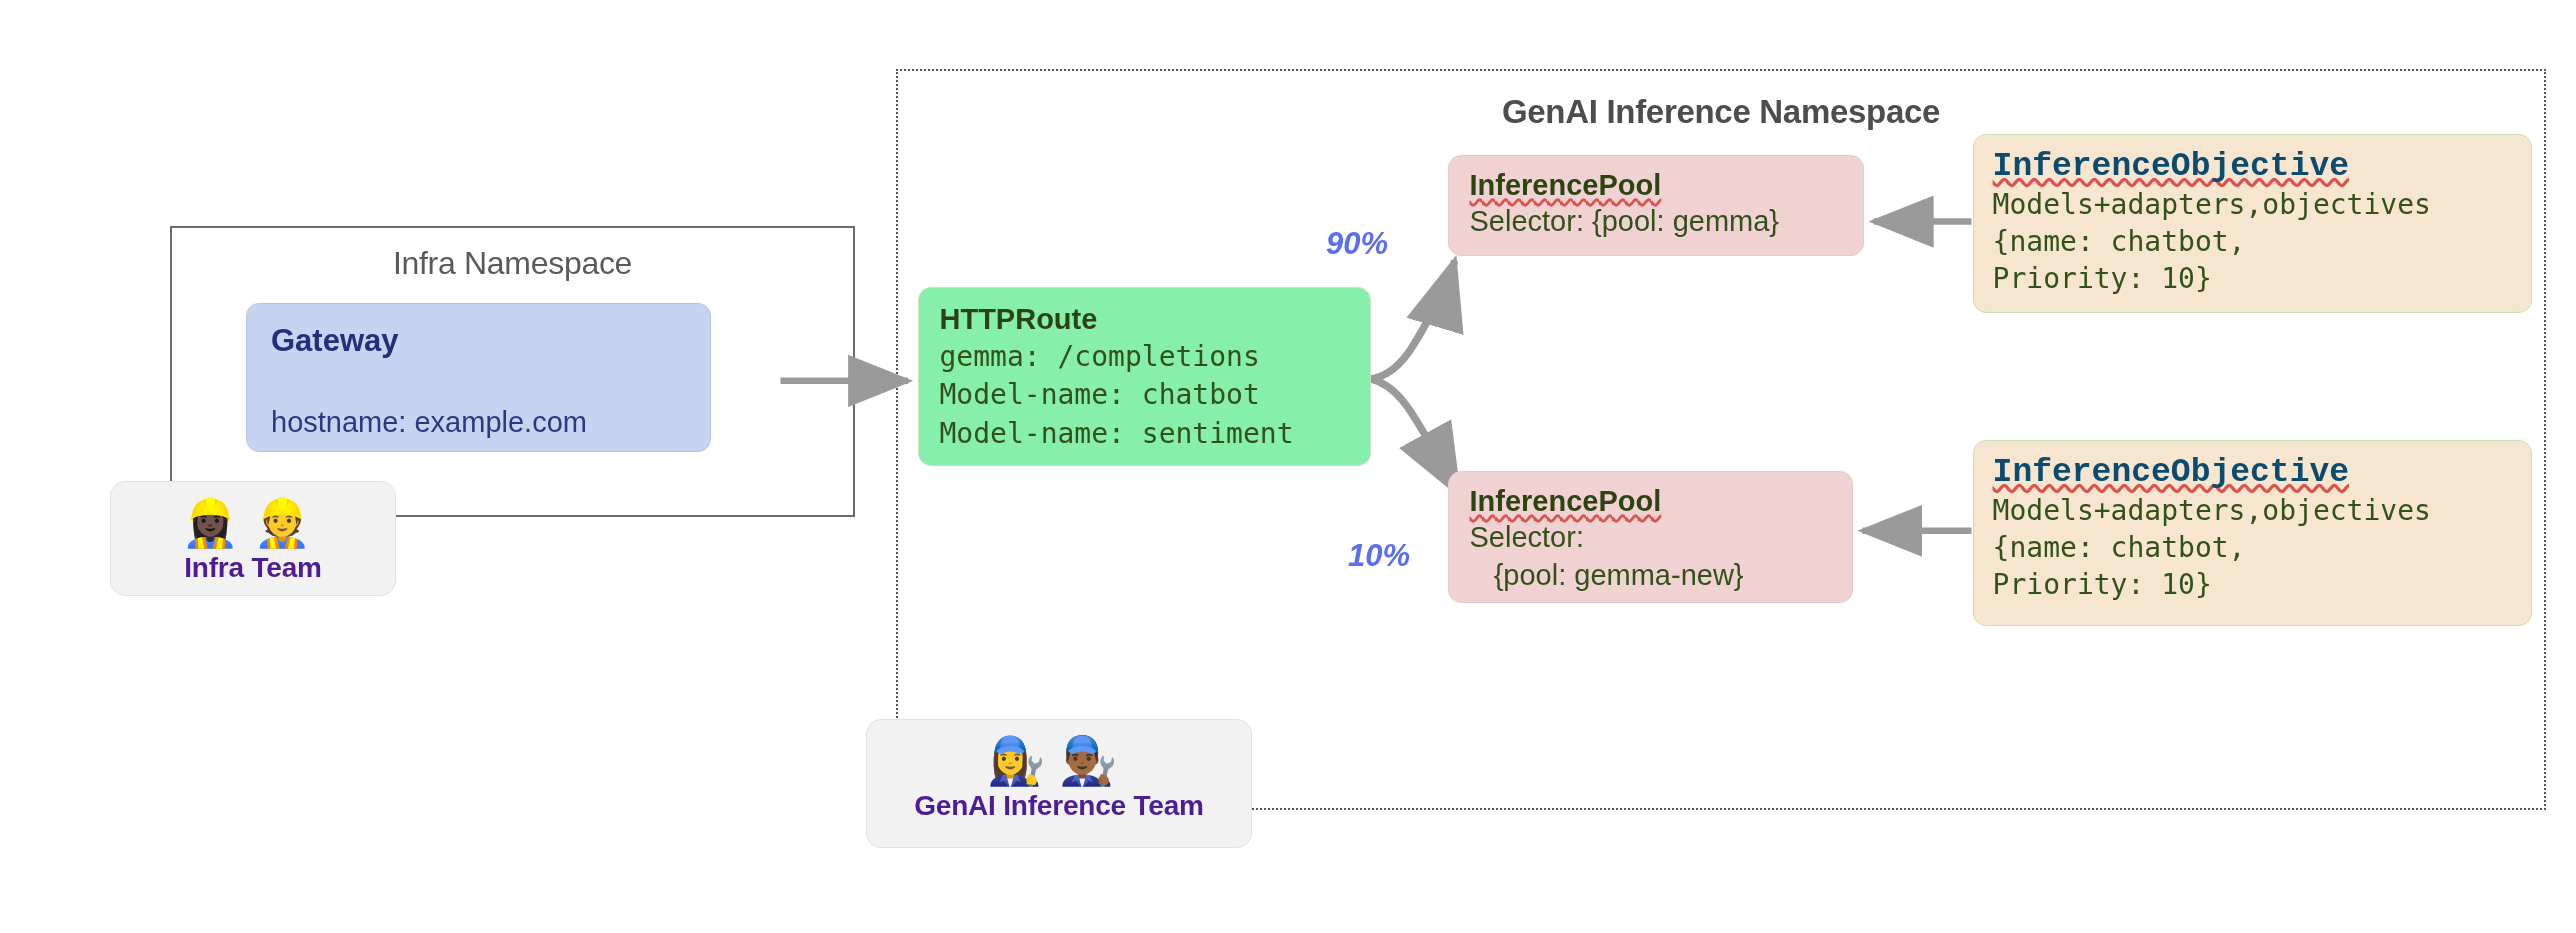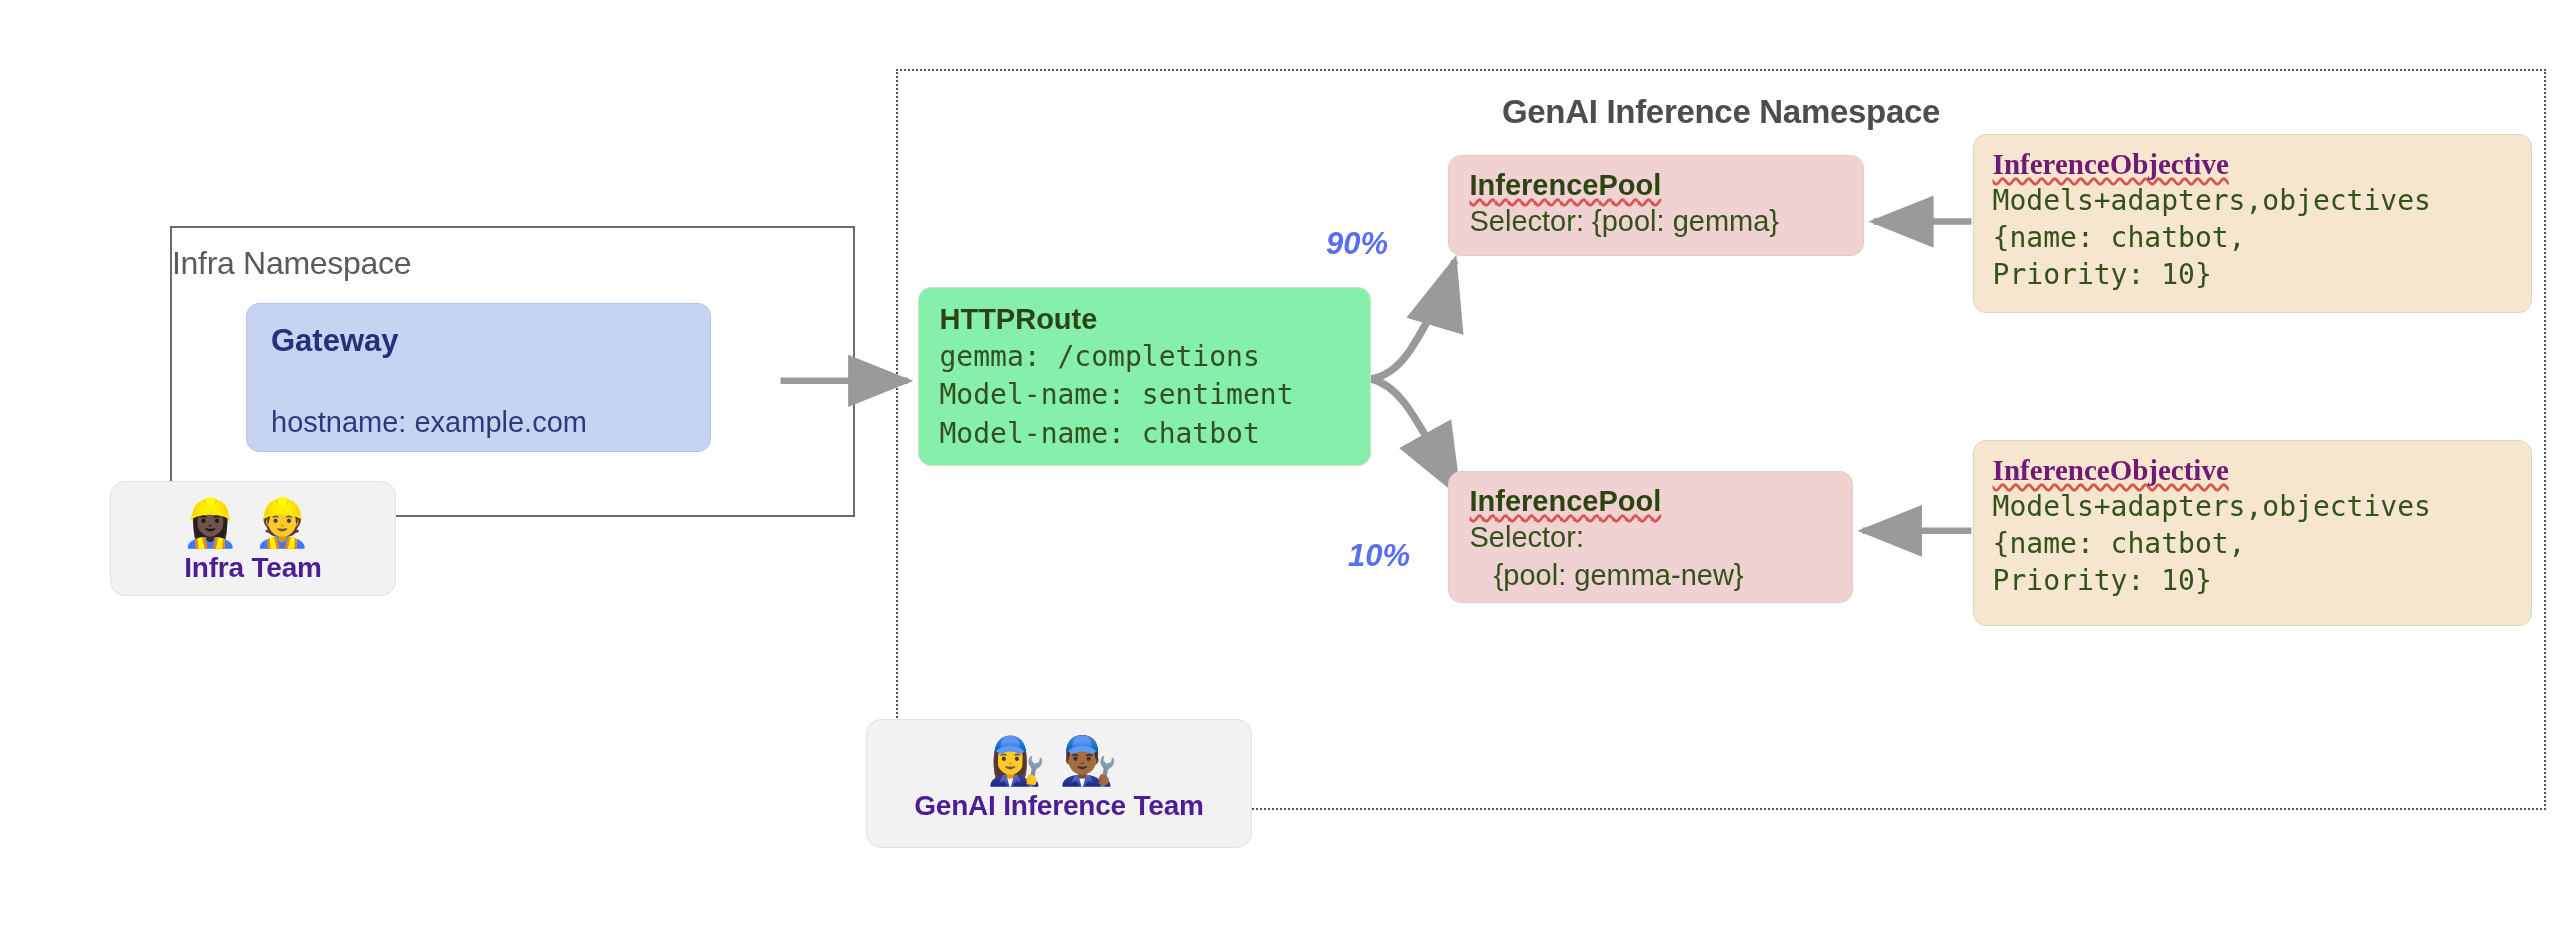--- a/index.html
+++ b/index.html
@@ -27,21 +27,21 @@
     height: 291px;
     border: 2.8px solid #6b6b6b;
     box-sizing: border-box;
     background: transparent;
   }
   .ns-infra-title {
     position: absolute;
     top: 17px;
     left: 0;
     width: 100%;
-    text-align: left;
+    text-align: center;
     font-size: 32px;
     color: #5a5a5a;
     font-family: "Liberation Sans", sans-serif;
     letter-spacing: -0.3px;
   }
 
   .ns-genai {
     position: absolute;
     left: 896px;
     top: 69px;
@@ -155,23 +155,23 @@
     width: 405px;
     height: 132px;
   }
 
   .box-obj {
     background: #f7e6cf;
     border: 1.9px solid #c8e0b6;
     padding: 13px 0 0 18.6px;
   }
   .box-obj .title {
-    font-size: 29px;
-    color: #701a75;
-    font-family: Liberation Serif, serif;
+    font-size: 33px;
+    color: #0c4a6e;
+    font-family: Liberation Mono, monospace;
     text-decoration: underline wavy #d9534f;
     text-decoration-skip-ink: none;
     text-underline-offset: 2.8px;
     margin-bottom: 0.9px;
   }
   .box-obj .line {
     font-size: 28px;
     color: #33521a;
     font-family: "DejaVu Sans Mono", monospace;
     line-height: 1.33;
@@ -291,22 +291,22 @@
 
   <div class="box box-gateway">
     <span class="title">Gateway</span>
     <span class="line">hostname: example.com</span>
     <span class="line">port: 443</span>
   </div>
 
   <div class="box box-httproute">
     <span class="title">HTTPRoute</span>
     <span class="line">gemma: /completions</span>
+    <span class="line">Model-name: chatbot</span>
     <span class="line">Model-name: sentiment</span>
-    <span class="line">Model-name: chatbot</span>
   </div>
 
   <div class="box box-pool box-pool-top">
     <span class="title">InferencePool</span>
     <span class="line">Selector: {pool: gemma}</span>
   </div>
 
   <div class="box box-pool box-pool-bottom">
     <span class="title">InferencePool</span>
     <span class="line">Selector:</span>

